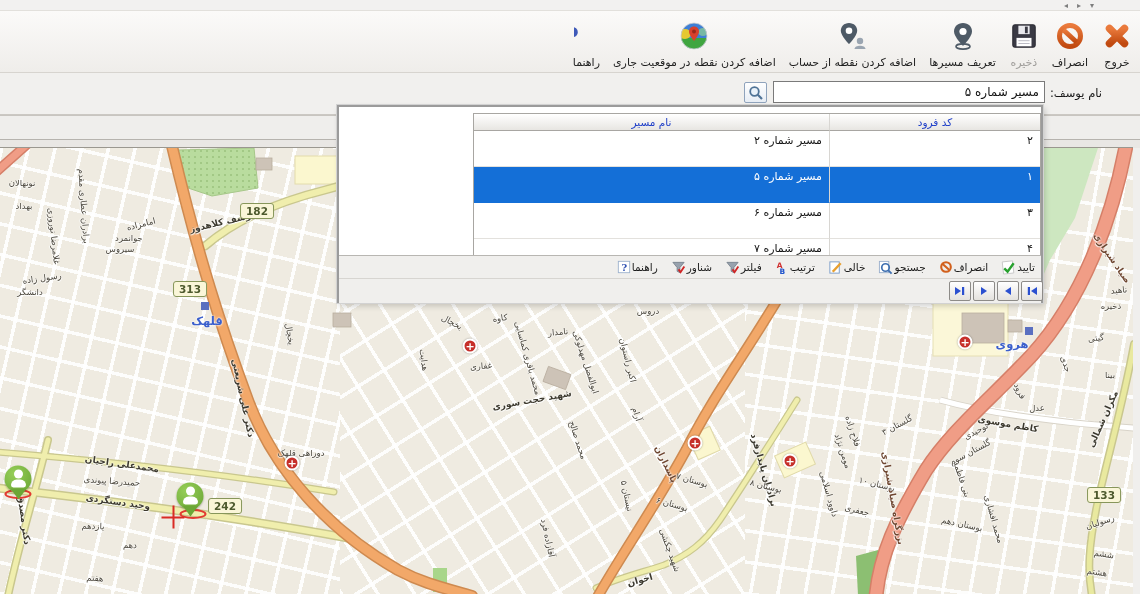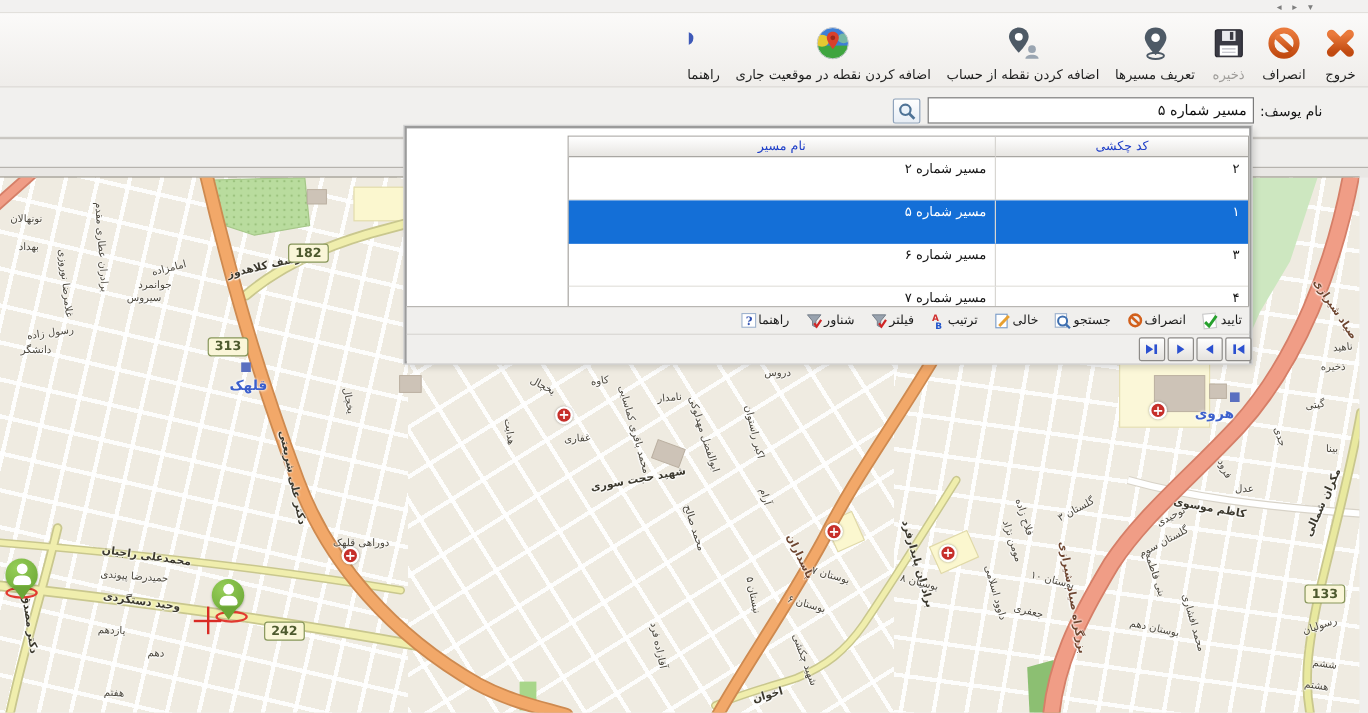--- a/index.html
+++ b/index.html
@@ -357,21 +357,21 @@
         <div class="ml" style="left: 1066px; top: 216px; transform: translate(-50%, -50%) rotate(72deg);">جدی</div>
         <div class="ml" style="left: 1110px; top: 227px;">بینا</div>
         <div class="ml" style="left: 1104px; top: 406px; transform: translate(-50%, -50%) rotate(8deg);">ششم</div>
         <div class="ml" style="left: 1097px; top: 424px; transform: translate(-50%, -50%) rotate(8deg);">هشتم</div>
         <div class="ml onroad" style="left: 893px; top: 350px; transform: translate(-50%, -50%) rotate(80deg);">بزرگراه صیاد شیرازی</div>
         <div class="ml onroad" style="left: 1112px; top: 110px; transform: translate(-50%, -50%) rotate(56deg);">صیاد شیرازی</div>
         <div class="mplace" style="left: 207px; top: 173px;">قلهک</div>
         <div class="mplace" style="left: 1012px; top: 196px;">هروی</div>
         <div class="mbadge" style="left: 257px; top: 63px;">182</div>
         <div class="mbadge" style="left: 190px; top: 105px; margin-top: 36px;">313</div>
-        <div class="mbadge" style="left: 225px; top: 378px; margin-left: 12px;">242</div>
+        <div class="mbadge" style="left: 225px; top: 358px;">242</div>
         <div class="mbadge" style="left: 1104px; top: 347px;">133</div>
         <div class="mhosp" style="left: 470px; top: 198px;">+</div>
         <div class="mhosp" style="left: 965px; top: 194px;">+</div>
         <div class="mhosp" style="left: 695px; top: 295px;">+</div>
         <div class="mhosp" style="left: 790px; top: 313px;">+</div>
         <div class="mhosp" style="left: 292px; top: 315px;">+</div>
         <div class="mring" style="left: 18px; top: 346px;"></div>
         <div class="mring" style="left: 193px; top: 366px;"></div>
         <div class="mpin" style="left: 18px; top: 331px;">
           <span class="ph"></span>
@@ -384,21 +384,21 @@
         <div class="mcross" style="left: 173px; top: 369px;"></div>
         <div class="msq" style="left: 205px; top: 158px;"></div>
         <div class="msq" style="left: 1029px; top: 183px;"></div>
       </div>
   </div>
 
   <div id="dropdown">
     <div id="grid">
       <div class="grow gh">
         <div class="gc name">نام مسیر</div>
-        <div class="gc code">کد چکشی</div>
+        <div class="gc code">کد فرود</div>
       </div>
       <div class="grow gd">
         <div class="gc name">مسیر شماره ۲</div>
         <div class="gc code">۲</div>
       </div>
       <div class="grow gd selected">
         <div class="gc name">مسیر شماره ۵</div>
         <div class="gc code">۱</div>
       </div>
       <div class="grow gd">

